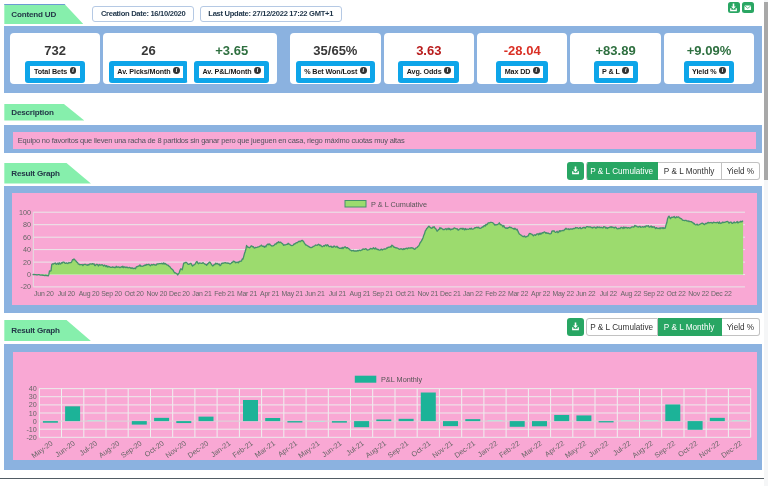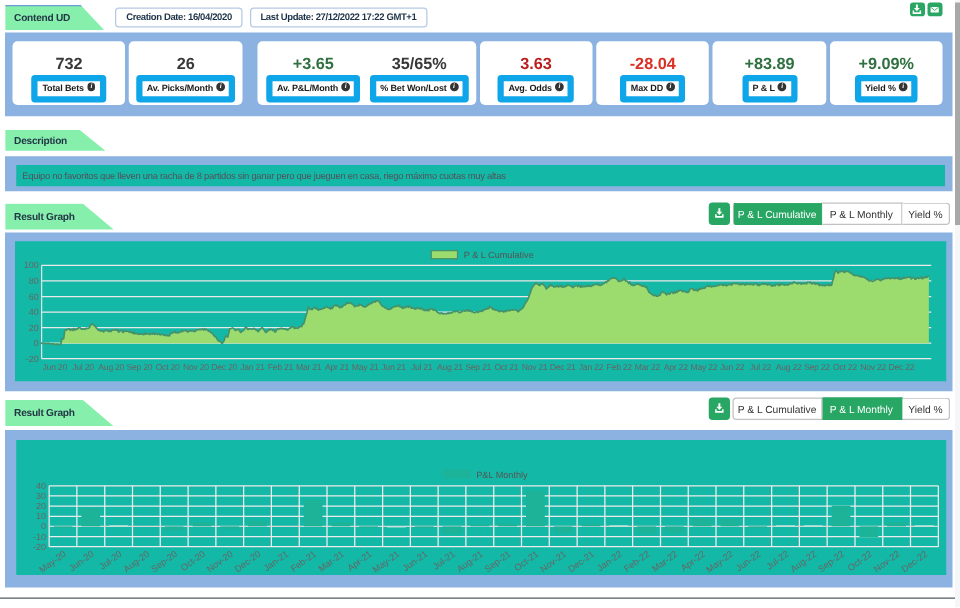--- a/index.html
+++ b/index.html
@@ -11,34 +11,34 @@
 .datebox { position:absolute; top:6px; height:15.5px; border:1px solid #b5c9e4; border-radius:3px;
        background:#fff; color:#1d3348; font-weight:bold; font-size:7.6px; letter-spacing:-0.3px; display:flex; align-items:center; justify-content:center; }
 .gbtn { position:absolute; background:#2aa663; border-radius:2.5px; display:flex; align-items:center; justify-content:center; }
 .card { position:absolute; top:7.2px; width:90.4px; height:50.8px; background:#fff; border-radius:4px; text-align:center; }
 .num { font-size:13px; font-weight:bold; margin-top:9.5px; letter-spacing:0; }
 .lblwrap { margin-top:2.5px; }
 .lbl { display:inline-flex; align-items:flex-start; border:5px solid #0ea5e9; border-radius:3px; padding:1px 3.5px;
        font-size:7.2px; letter-spacing:-0.1px; font-weight:bold; color:#1a1a1a; line-height:1.3; }
 .info { margin-left:2.5px; display:inline-flex; width:6.8px; height:6.8px; border-radius:50%; background:#333; color:#fff;
         font-size:5.5px; align-items:center; justify-content:center; font-weight:bold; font-family:"Liberation Serif",serif; font-style:italic; }
-.whitebox { position:absolute; background:#14b8a6; }
+.whitebox { position:absolute; background:#f9a8d4; }
 .seg { height:18px; background:#fff; border:1px solid #c2c2c2; border-left:none; color:#333;
        font-size:8.2px; display:flex; align-items:center; justify-content:center; }
 .seg.on { background:#28a663; color:#fff; border-color:#28a663; }
 .segwrap { position:absolute; display:flex; }
 .segwrap .seg:first-child { border-left:1px solid #c2c2c2; border-radius:3px 0 0 3px; }
 .segwrap .seg:last-child { border-radius:0 3px 3px 0; }
 .dlbtn { position:absolute; width:17px; height:17.5px; background:#28a663; border-radius:3px;
          display:flex; align-items:center; justify-content:center; }
 </style></head>
 <body>
 
 <div class="tab" style="left:4.3px; top:4.1px; width:79.2px; height:20.2px; box-shadow:inset 0 1px 0 #6d9bd2;">Contend UD</div>
-<div class="datebox" style="left:92.4px; width:101.6px;">Creation Date: 16/04/2020</div>
+<div class="datebox" style="left:92.4px; width:101.6px;">Creation Date: 16/10/2020</div>
 <div class="datebox" style="left:199.5px; width:142.5px;">Last Update: 27/12/2022 17:22 GMT+1</div>
 <div class="gbtn" style="left:728.1px; top:2.2px; width:11.5px; height:10.8px;">
     <svg width="9" height="9" viewBox="0 0 16 16" fill="#fff">
       <path d="M6.6 1h2.8v5h2.8L8 10.6 3.8 6h2.8zM2 9.5h2.2v2.6h7.6V9.5H14v5H2z"></path>
     </svg>
   </div>
 <div class="gbtn" style="left:742px; top:2.2px; width:11.8px; height:10.8px;">
     <svg width="7.5" height="7.5" viewBox="0 0 16 16">
       <rect x="1" y="3.2" width="14" height="9.6" rx="1" fill="#fff"></rect>
       <path d="M1.5 4 8 9.2 14.5 4" stroke="#2aa663" stroke-width="1.5" fill="none"></path>
@@ -47,21 +47,21 @@
 
 <div class="band" style="top:26px; height:66.5px;">
 <div class="card" style="left:6.5px">
   <div class="num" style="color:#383838">732</div>
   <div class="lblwrap"><span class="lbl">Total Bets<span class="info">i</span></span></div>
 </div>
 <div class="card" style="left:99.9px">
   <div class="num" style="color:#383838">26</div>
   <div class="lblwrap"><span class="lbl">Av. Picks/Month<span class="info">i</span></span></div>
 </div>
-<div class="card" style="left:202px">
+<div class="card" style="left:183px">
   <div class="num" style="color:#2f7040">+3.65</div>
   <div class="lblwrap"><span class="lbl">Av. P&amp;L/Month<span class="info">i</span></span></div>
 </div>
 <div class="card" style="left:286.7px">
   <div class="num" style="color:#383838">35/65%</div>
   <div class="lblwrap"><span class="lbl">% Bet Won/Lost<span class="info">i</span></span></div>
 </div>
 <div class="card" style="left:380.1px">
   <div class="num" style="color:#b91c1c">3.63</div>
   <div class="lblwrap"><span class="lbl">Avg. Odds<span class="info">i</span></span></div>

